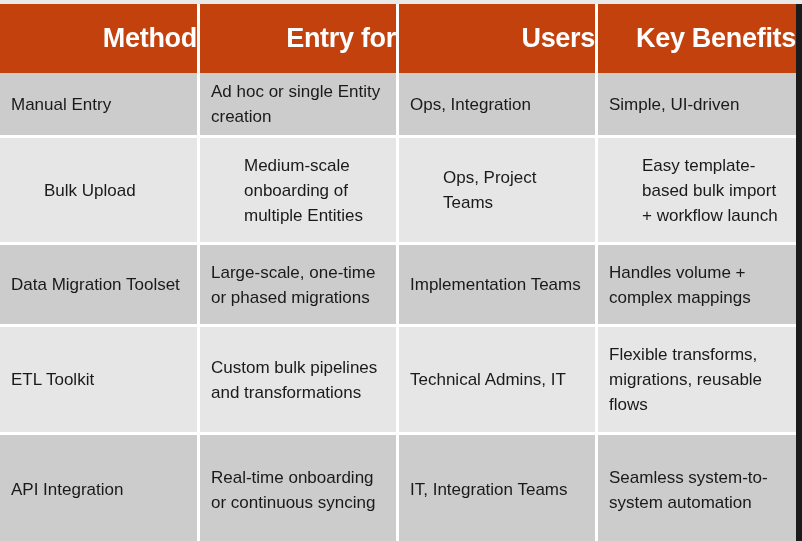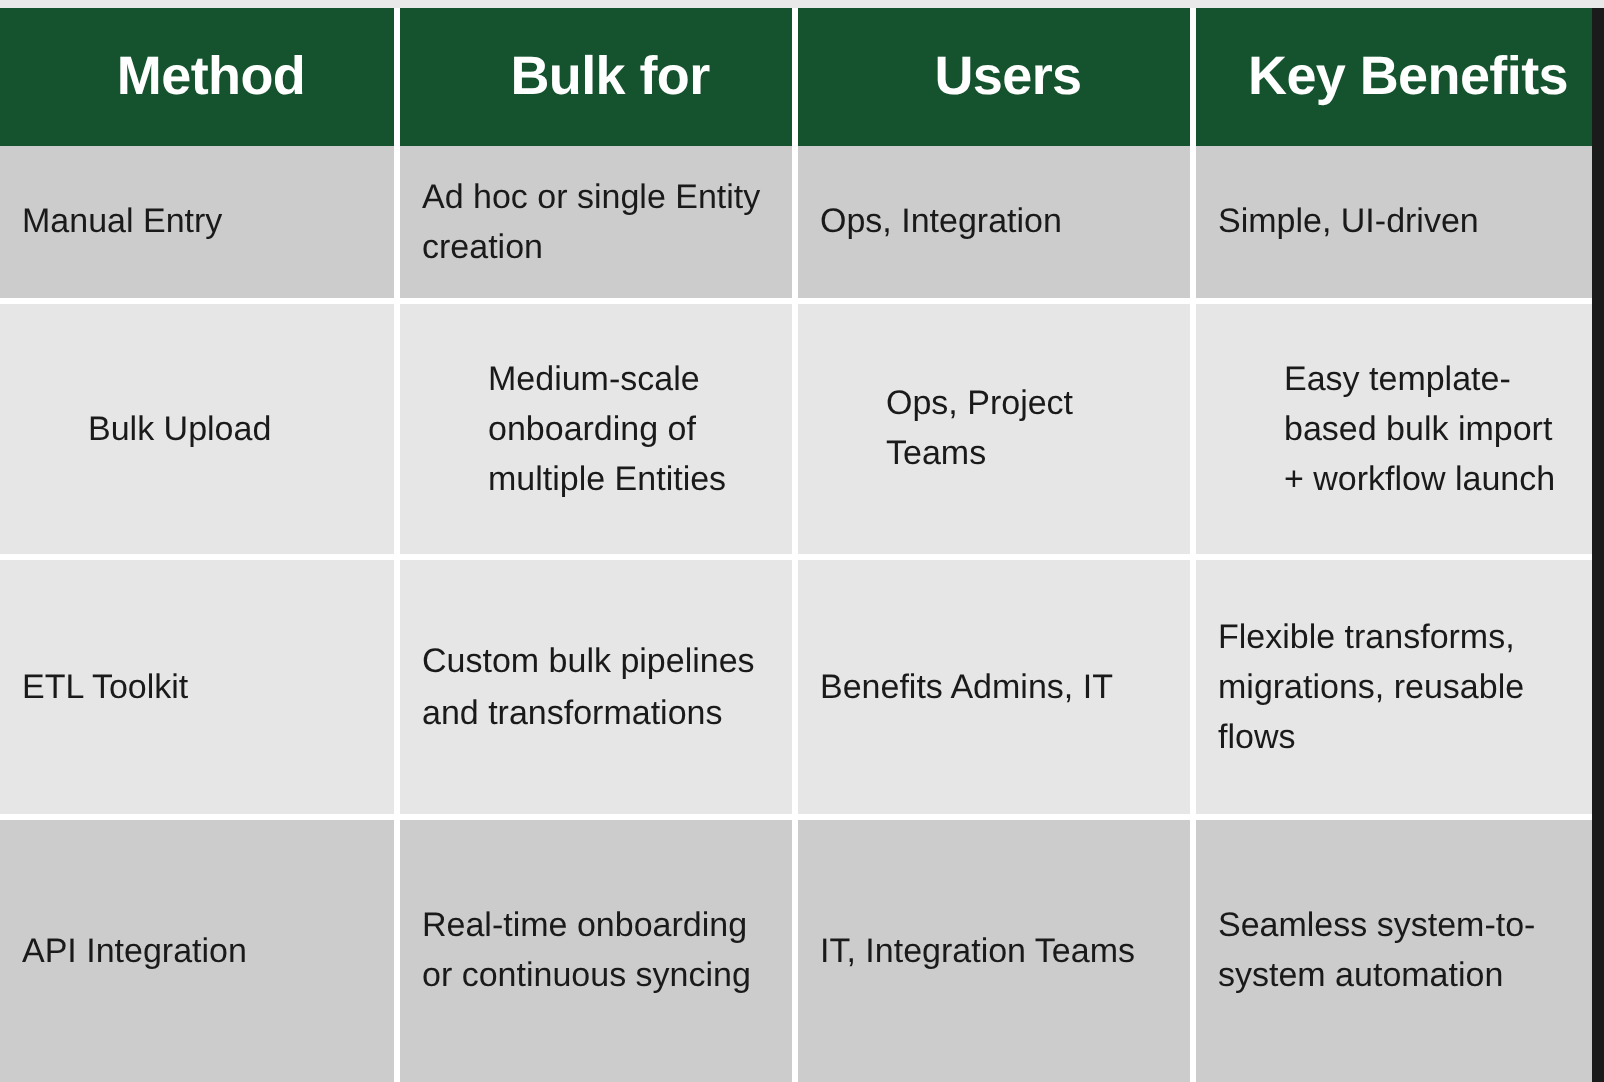--- a/index.html
+++ b/index.html
@@ -52,26 +52,26 @@
     border-spacing: 0;
     table-layout: fixed;
   }
 
   table.grid col.c1 { width: 200px; }
   table.grid col.c2 { width: 199px; }
   table.grid col.c3 { width: 199px; }
   table.grid col.c4 { width: 198px; }
 
   thead th {
-    background: #14532d;
+    background: #c2410c;
     color: #ffffff;
     font-size: 27px;
     font-weight: 700;
     font-stretch: condensed;
-    text-align: center;
+    text-align: right;
     vertical-align: middle;
     padding: 0 0 0 14px;
     height: 69px;
     border-right: 3px solid #ffffff;
     letter-spacing: -0.3px;
     box-sizing: border-box;
   }
   thead th.last { border-right: none; margin-top: 18px; }
 
   tbody td {
@@ -109,46 +109,52 @@
   <table class="grid">
     <colgroup>
       <col class="c1">
         <col class="c2">
         <col class="c3">
         <col class="c4">
     </colgroup>
     <thead>
       <tr>
         <th>Method</th>
-        <th>Bulk for</th>
+        <th>Entry for</th>
         <th>Users</th>
         <th class="last">Key Benefits</th>
       </tr>
     </thead>
     <tbody>
 
       <tr class="band-dark r1">
         <td>Manual Entry</td>
         <td>Ad hoc or single Entity creation</td>
         <td>Ops, Integration</td>
         <td class="last">Simple, UI-driven</td>
       </tr>
 
       <tr class="band-light r2">
         <td>Bulk Upload</td>
         <td>Medium-scale onboarding of multiple Entities</td>
         <td>Ops, Project Teams</td>
         <td class="last">Easy template-based bulk import + workflow launch</td>
       </tr>
 
+      <tr class="band-dark r3">
+        <td>Data Migration Toolset</td>
+        <td>Large-scale, one-time or phased migrations</td>
+        <td>Implementation Teams</td>
+        <td class="last">Handles volume + complex mappings</td>
+      </tr>
 
       <tr class="band-light r4">
         <td>ETL Toolkit</td>
         <td>Custom bulk pipelines and transformations</td>
-        <td>Benefits Admins, IT</td>
+        <td>Technical Admins, IT</td>
         <td class="last">Flexible transforms, migrations, reusable flows</td>
       </tr>
 
       <tr class="band-dark r5 last-row">
         <td>API Integration</td>
         <td>Real-time onboarding or continuous syncing</td>
         <td>IT, Integration Teams</td>
         <td class="last">Seamless system-to-system automation</td>
       </tr>
 

